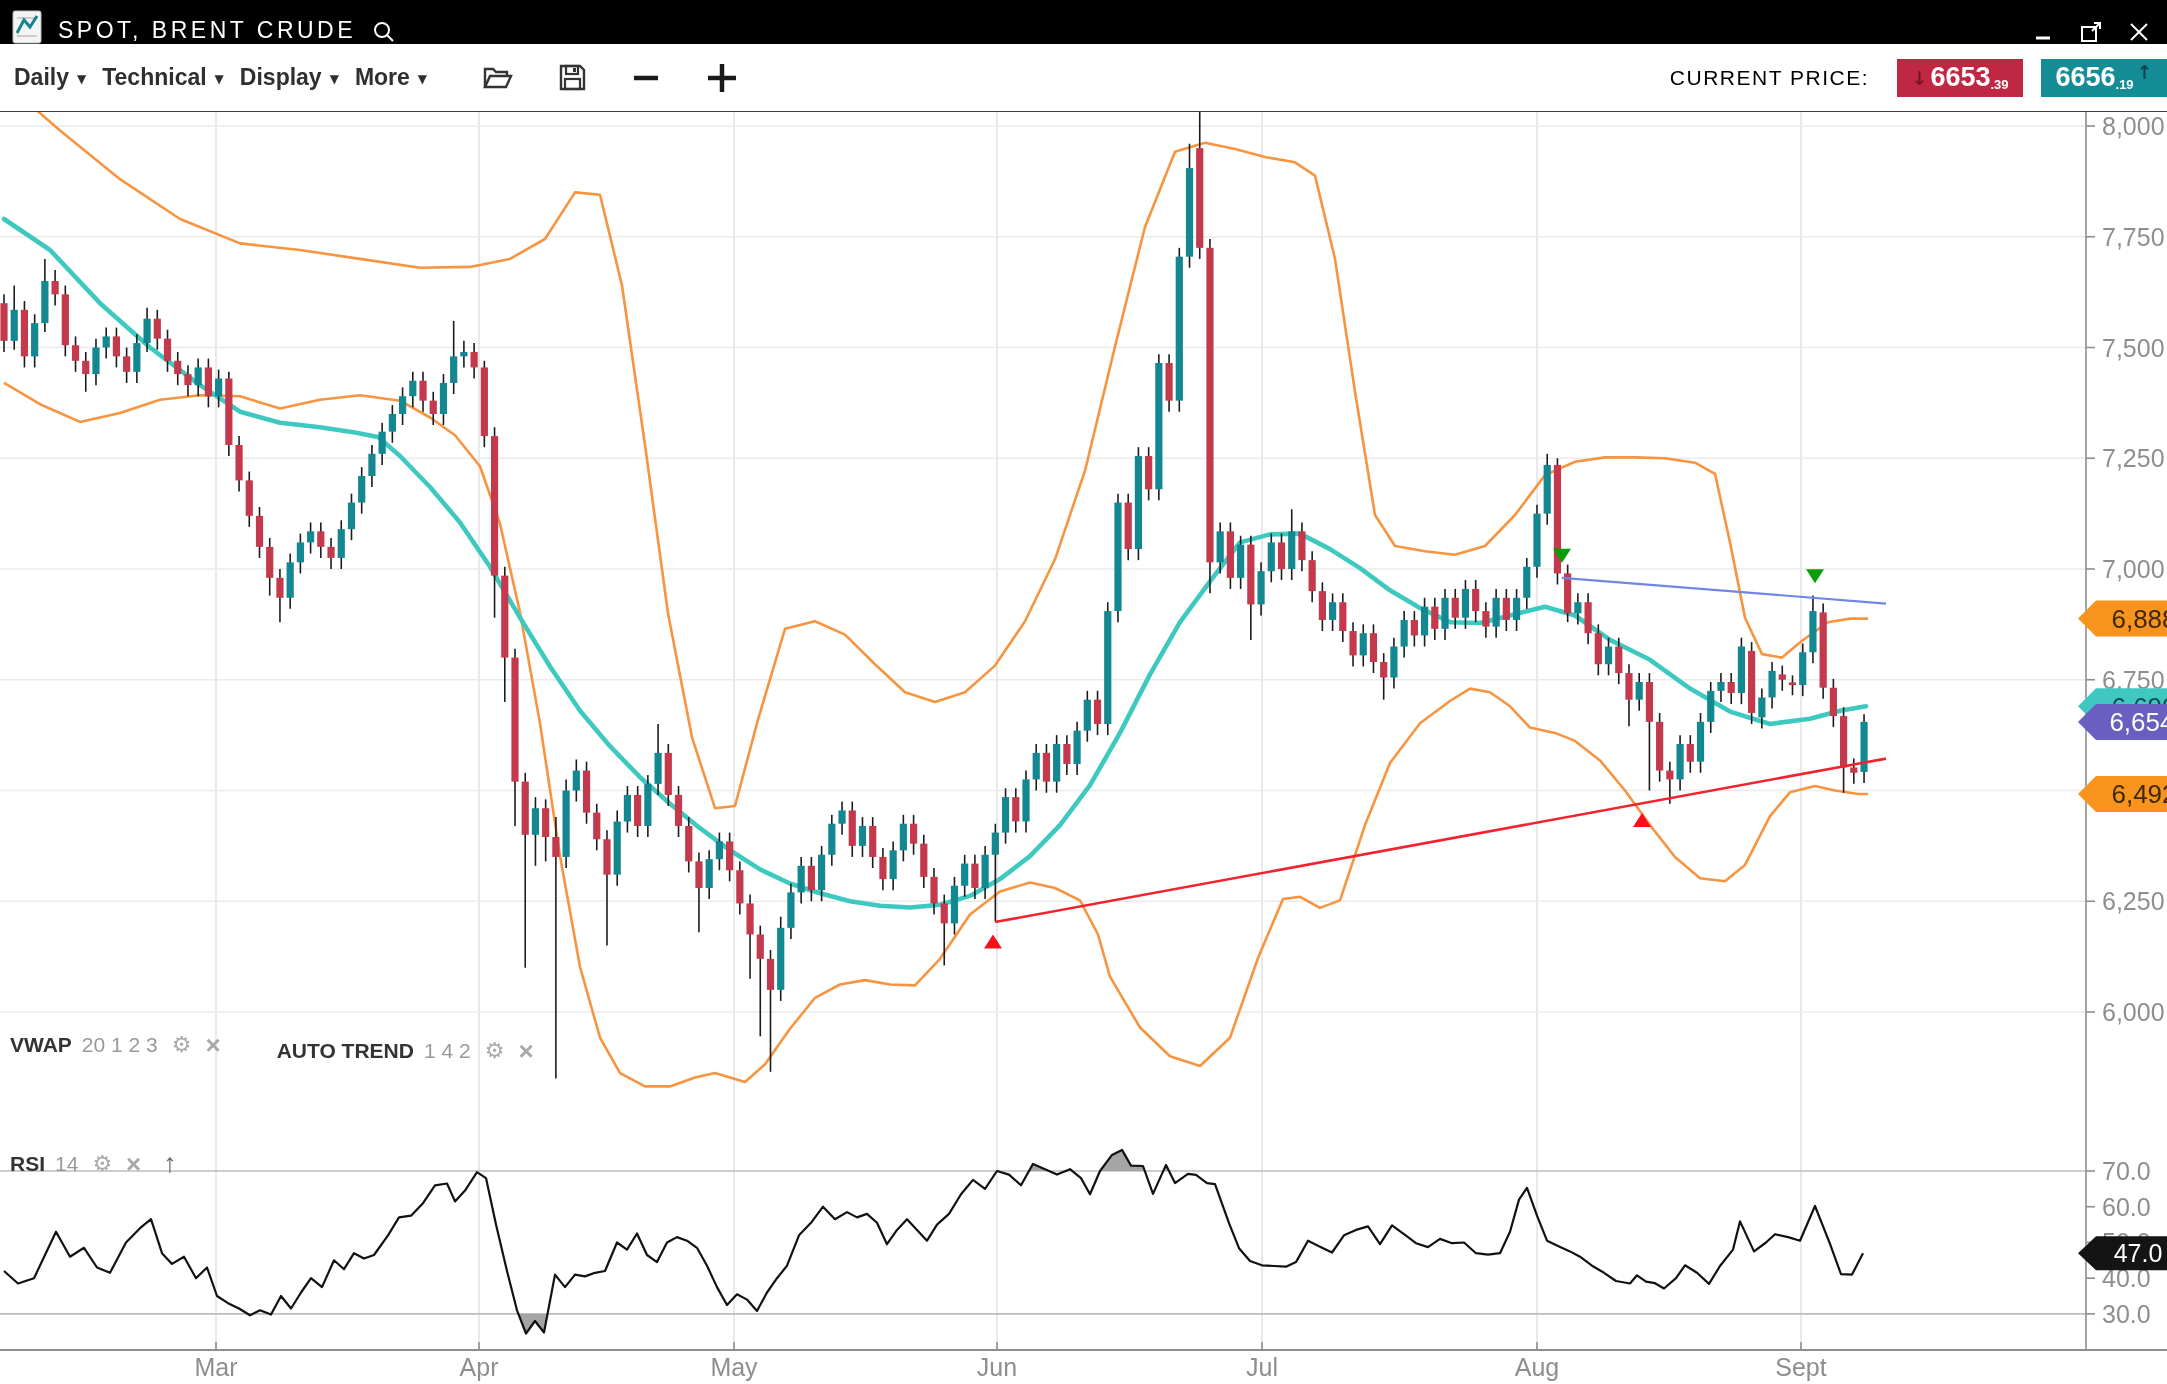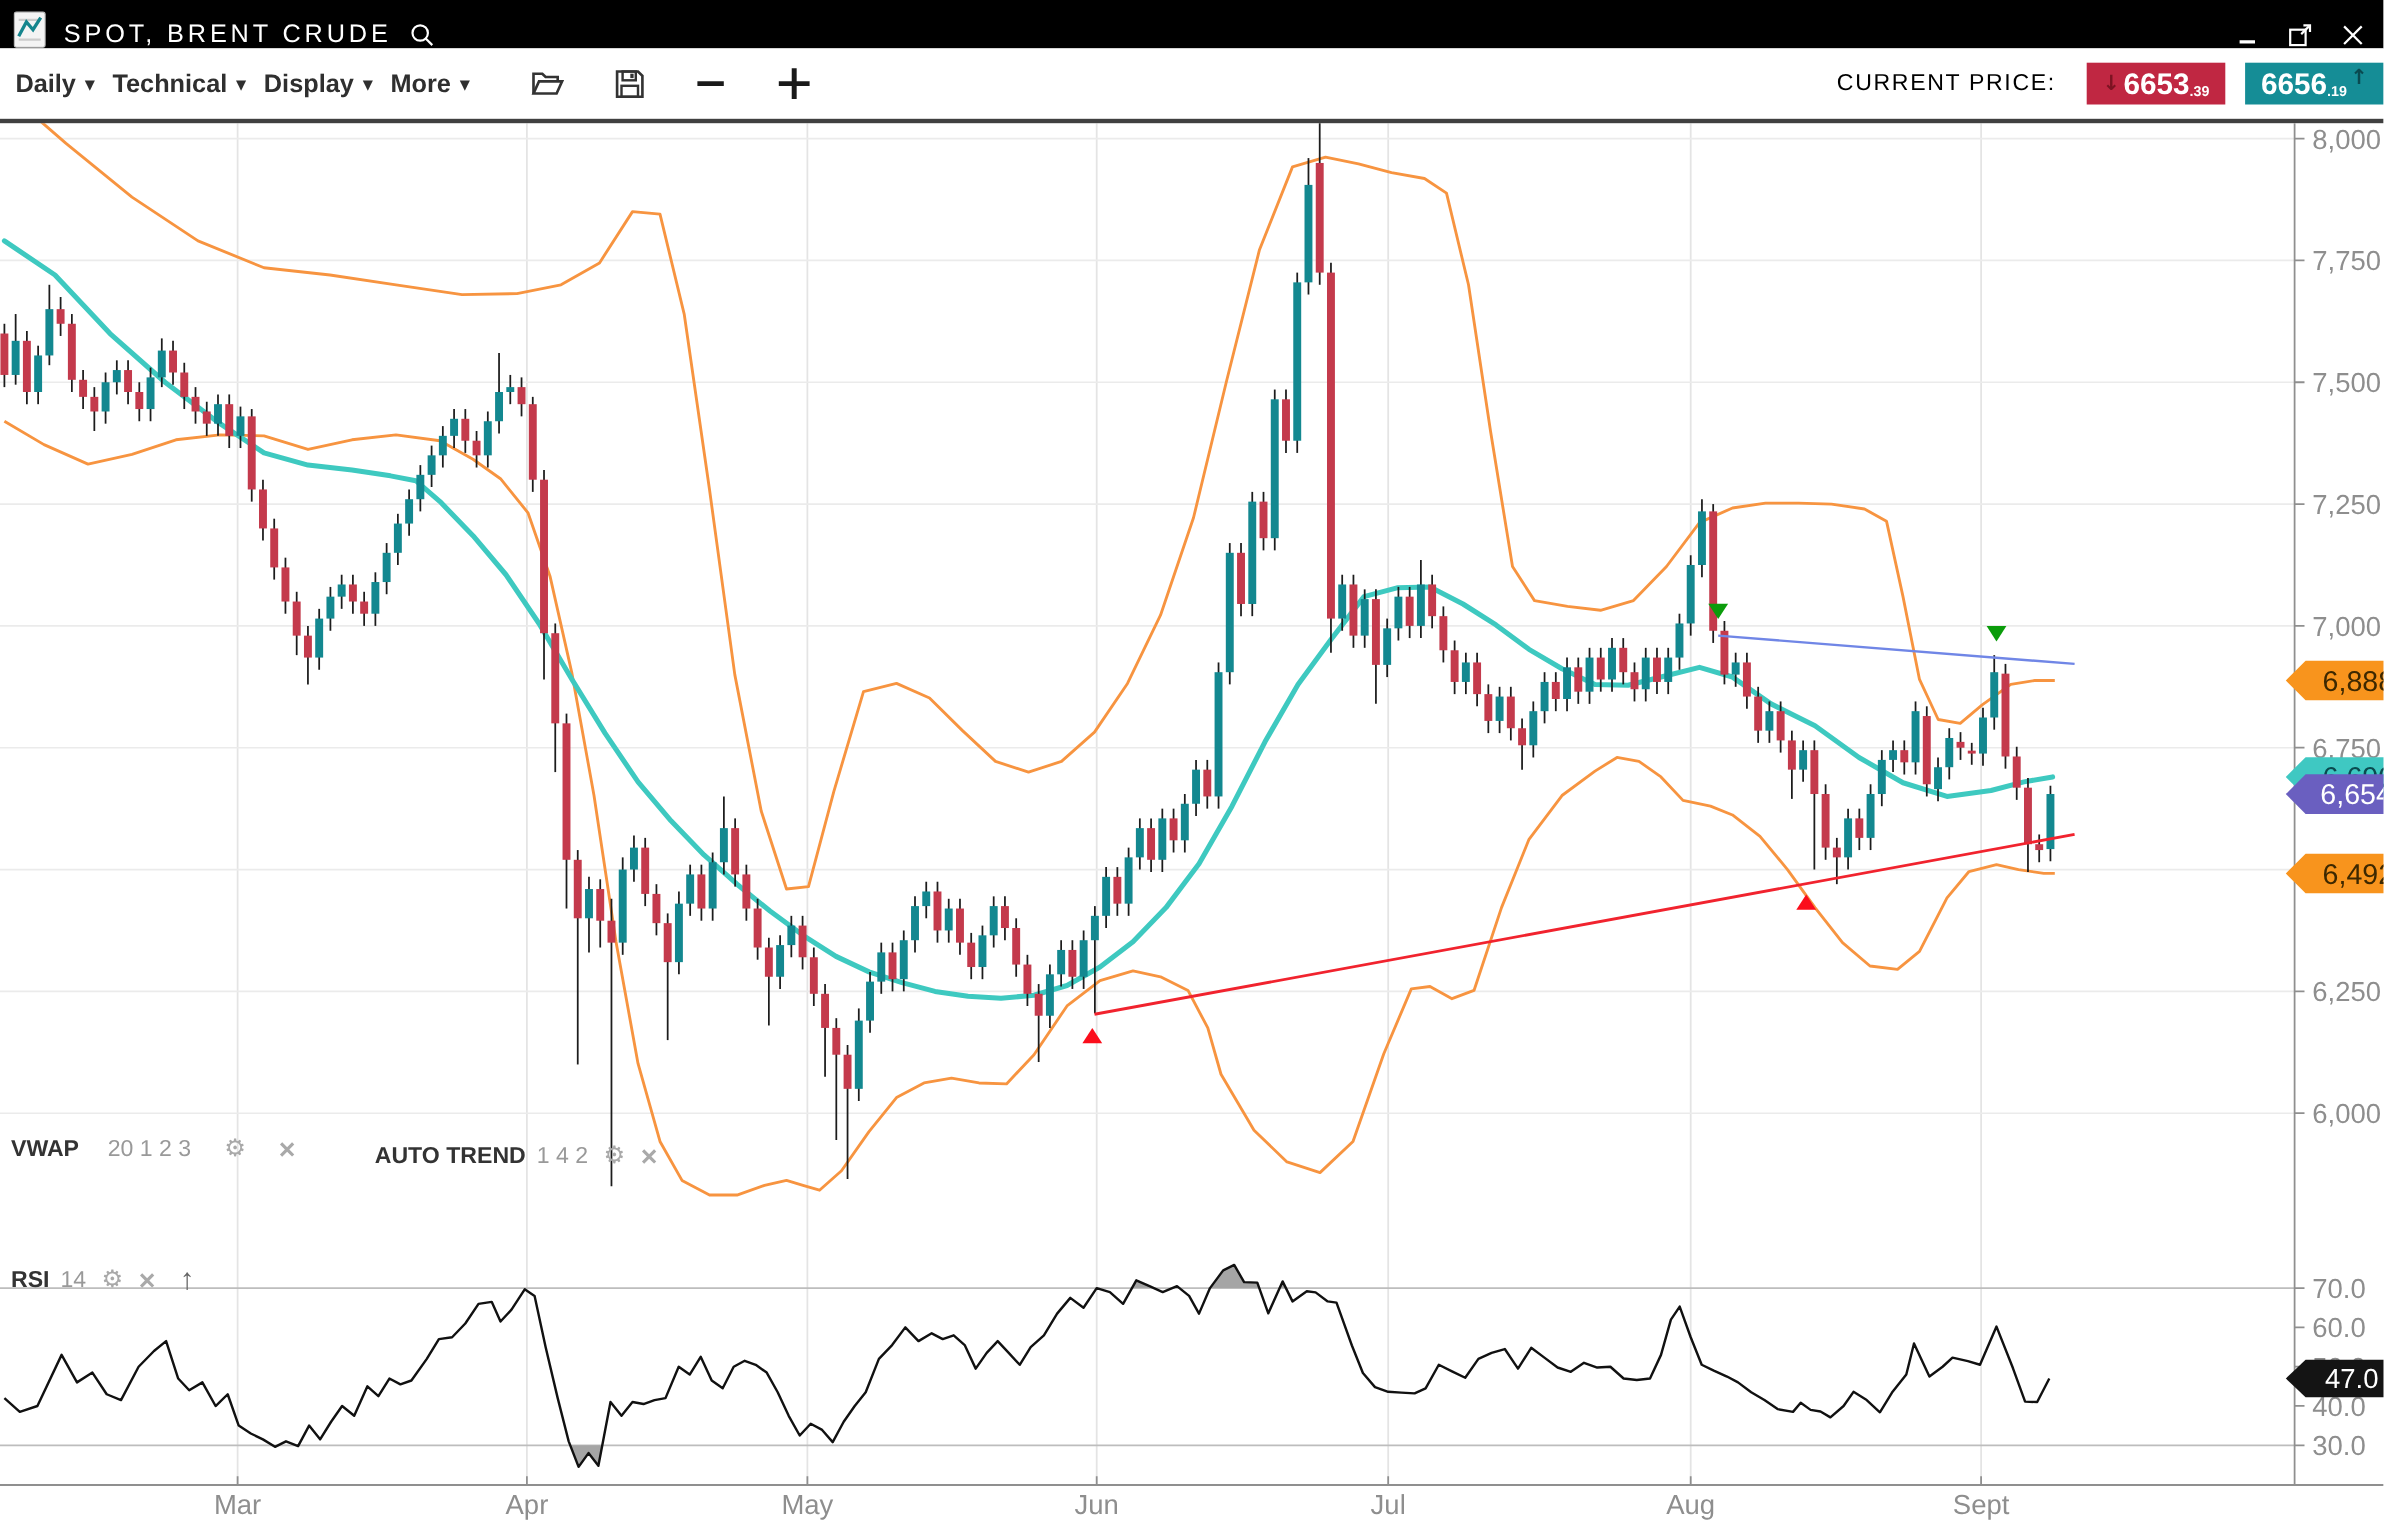--- a/index.html
+++ b/index.html
@@ -8,21 +8,21 @@
   
   .titlebar{position:absolute;left:0;top:0;width:2167px;height:44px;background:#000;z-index:5;
             display:flex;align-items:flex-end;}
   .logo{margin-left:12px;display:flex;align-items:center;}
   .title{color:#fff;font-size:23px;letter-spacing:3.5px;margin-left:16px;font-weight:400;}
   .search-ic{margin-left:16px;display:flex;align-items:center;cursor:pointer;}
   .winctrls{margin-left:auto;display:flex;align-items:center;gap:24px;margin-right:16px;}
   .winctrls svg{display:block;cursor:pointer;}
   
   .toolbar{position:absolute;left:0;top:44px;width:2167px;height:68px;background:#fff;z-index:5;
-           border-bottom:4px solid #404040;display:flex;align-items:center;box-sizing:border-box;}
+           border-bottom:1px solid #404040;display:flex;align-items:center;box-sizing:border-box;}
   .menu{display:flex;align-items:center;gap:8px;margin-left:16px;cursor:pointer;}
   .menu:first-child{margin-left:14px;}
   .menu .mlabel{font-size:23px;font-weight:700;color:#2f2f2f;}
   .menu .caret{font-size:12px;color:#2f2f2f;transform:translateY(1px);font-family:"DejaVu Sans",sans-serif;}
   .tbicon{margin-left:46px;display:flex;align-items:center;cursor:pointer;}
   .tbicon.first{margin-left:56px;}
   .cp-wrap{margin-left:auto;display:flex;align-items:center;margin-right:0;}
   .cp-label{font-size:21px;color:#000000;letter-spacing:1.5px;font-weight:400;}
   .pbadge{height:38px;display:flex;align-items:center;justify-content:center;width:126px;color:#fff;}
   .pbadge.red{background:#c02742;margin-left:28px;}
@@ -34,21 +34,21 @@
   .pbadge.teal .arr{color:#0a4a50;margin-left:3px;transform:translateY(-6px);}
   
   #chart{position:absolute;left:0;top:0;z-index:1;}
   
   .legend{position:absolute;display:flex;align-items:center;z-index:4;background:rgba(255,255,255,.0);}
   .legend .lname{font-size:21px;font-weight:700;color:#333;}
   .legend .lparams{font-size:21px;color:#999;margin-left:10px;}
   .legend .gear{font-size:22px;color:#a9a9a9;margin-left:14px;cursor:pointer;font-family:"DejaVu Sans",sans-serif;}
   .legend .lclose{font-size:26px;font-weight:700;color:#a9a9a9;margin-left:14px;cursor:pointer;line-height:20px;}
   .legend .uparr{font-size:27px;color:#666;margin-left:22px;cursor:pointer;font-weight:400;}
-  .lg-vwap{left:10px;top:1026px;gap:16px;}
+  .lg-vwap{left:10px;top:1026px;}
   .lg-rsi{left:10px;top:1148px;}
   .lg-at{margin-left:56px;display:flex;align-items:center;margin-top:12px;}
 </style>
 </head>
 <body>
 <div id="app">
 
   <div class="titlebar">
     <span class="logo">
       <svg width="30" height="34" viewBox="0 0 30 34">

